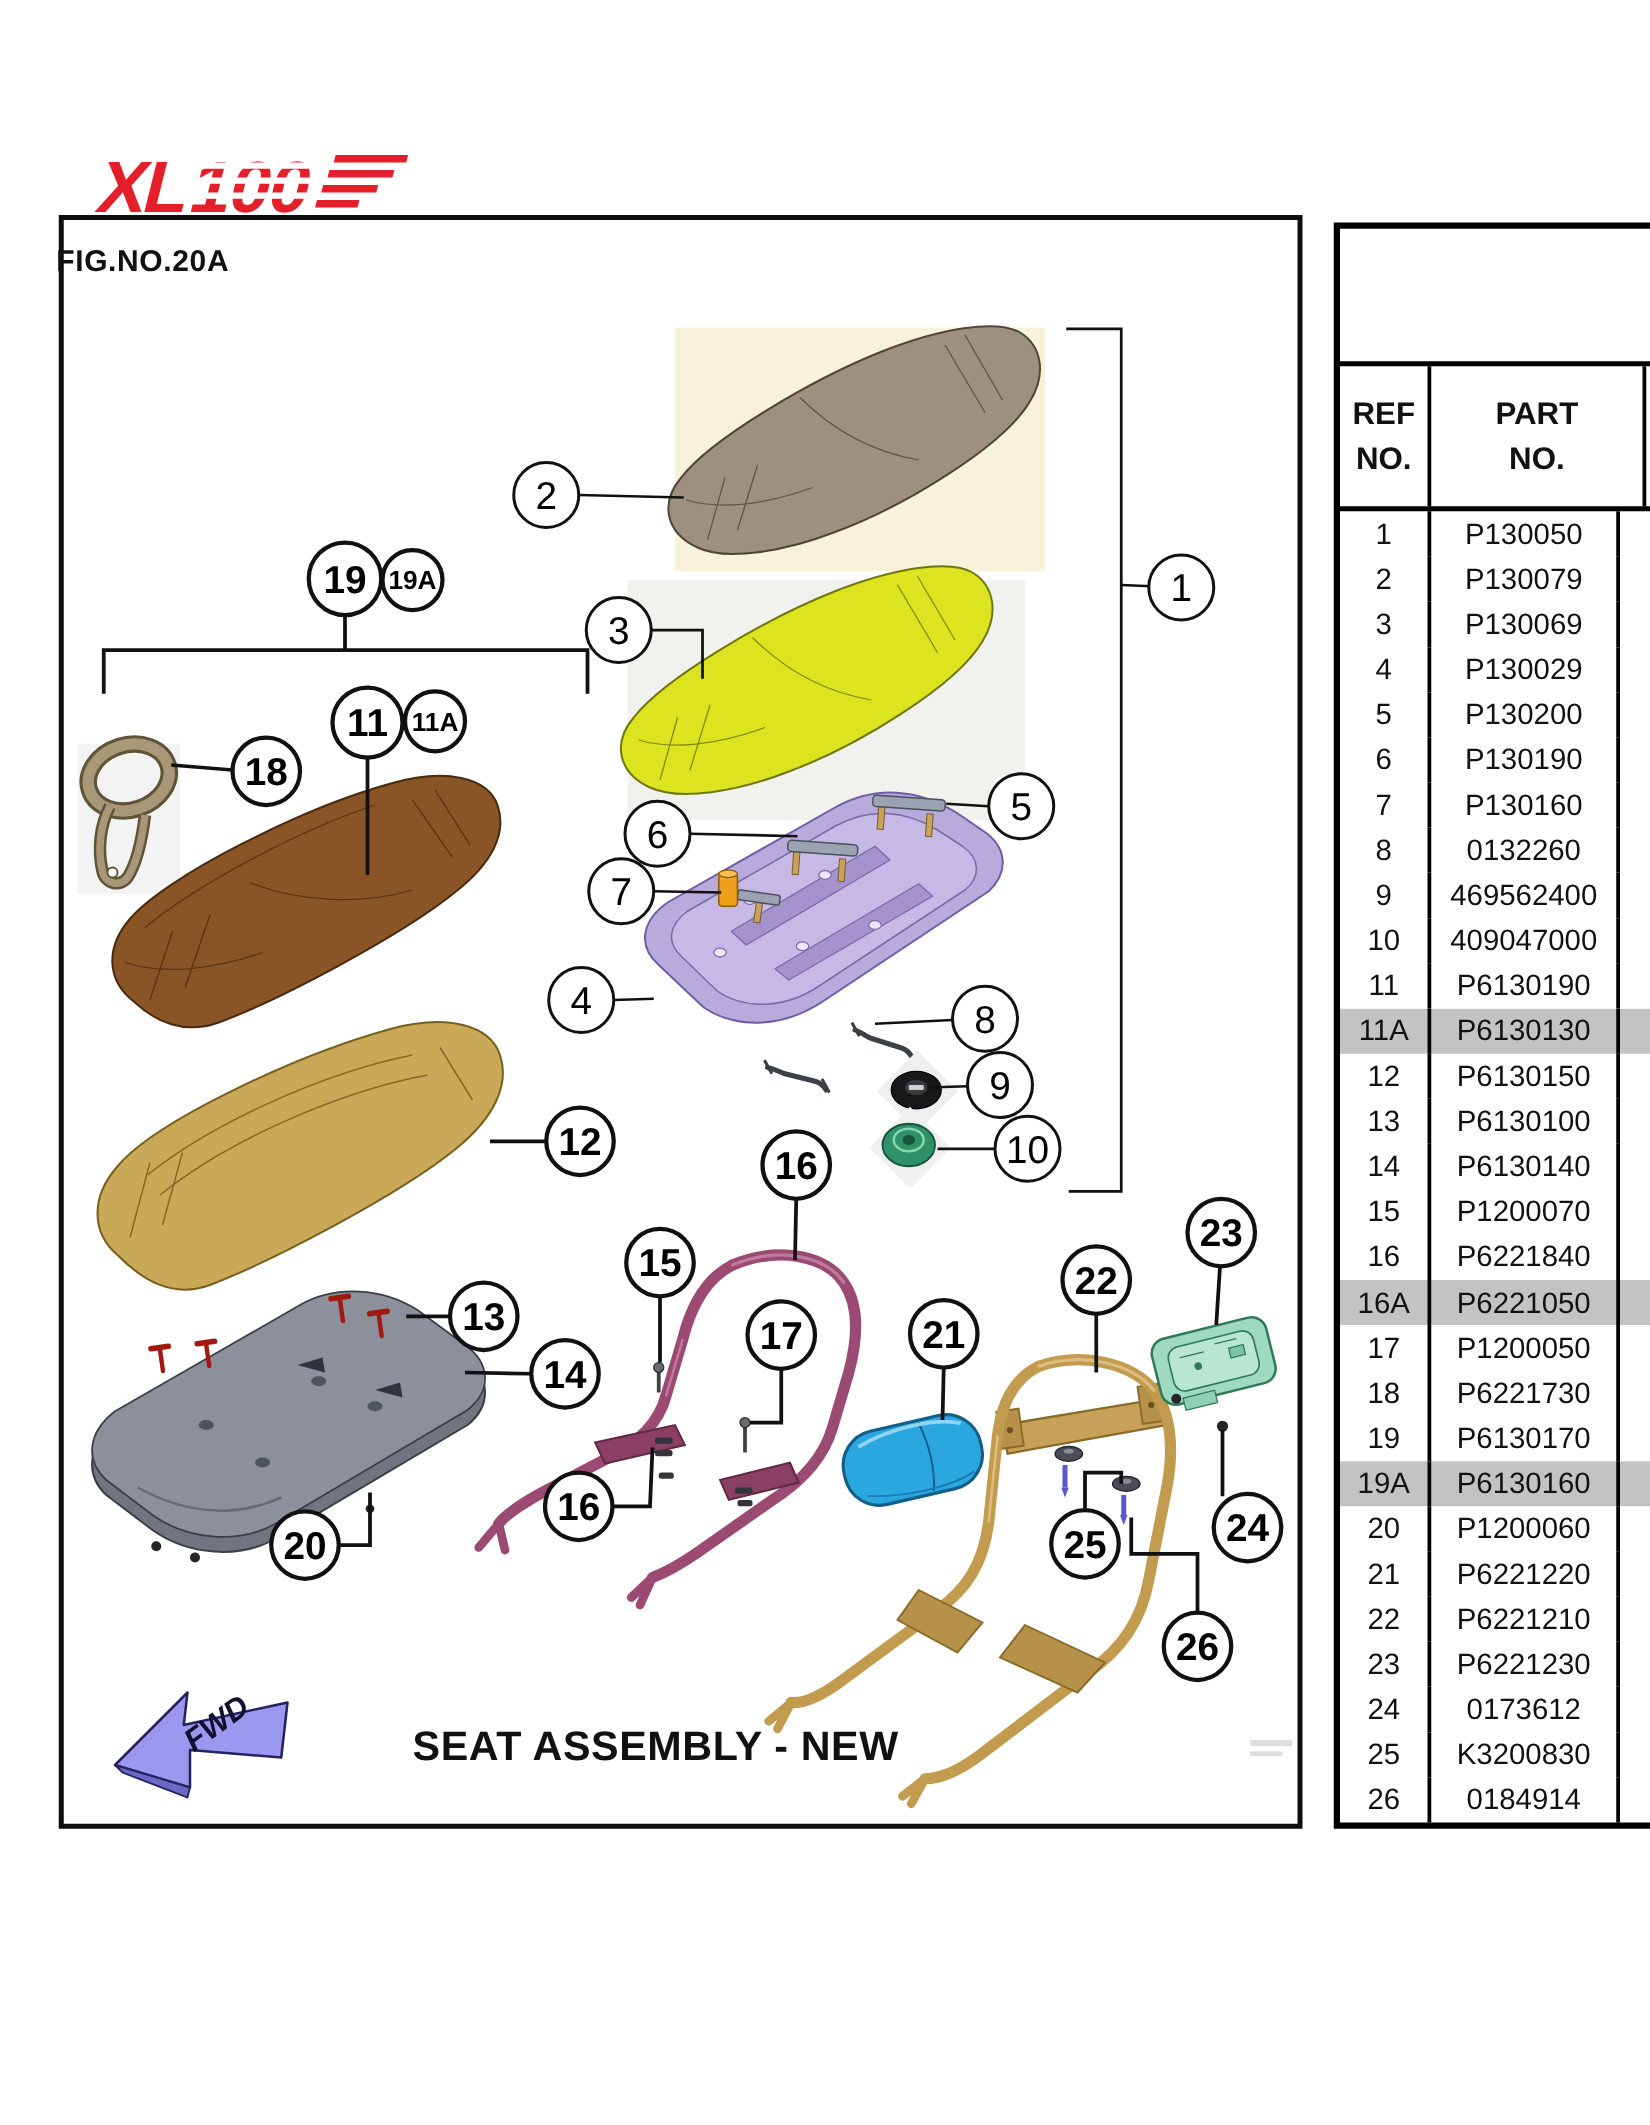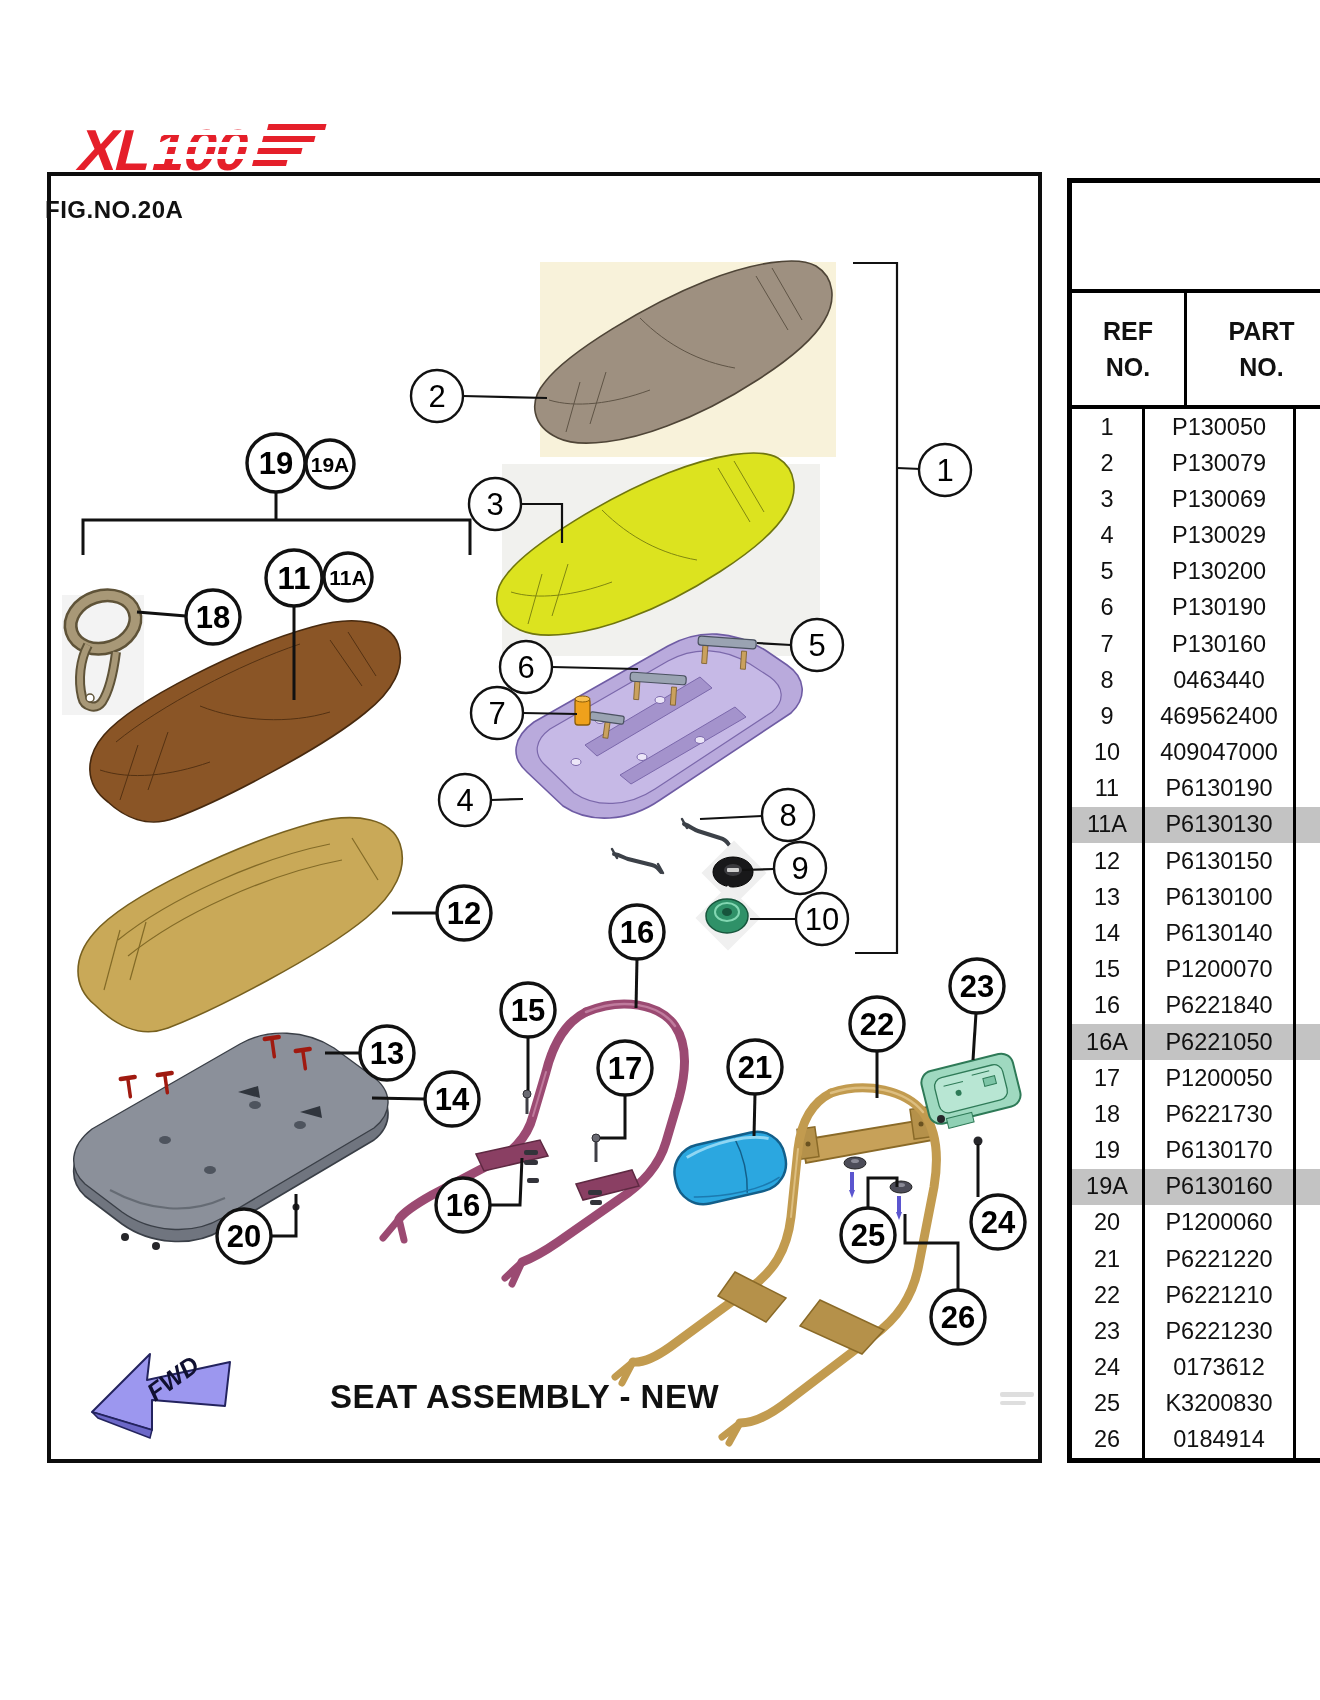--- a/index.html
+++ b/index.html
@@ -11,23 +11,23 @@
   .fig-label{position:absolute;left:45px;top:196px;font-size:24px;font-weight:bold;letter-spacing:.5px;}
   .diagram-title{position:absolute;left:330px;top:1378px;width:470px;text-align:left;
                  font-size:33px;font-weight:bold;letter-spacing:.5px;}
   svg.art{position:absolute;left:0;top:0;}
   
   .table-box{position:absolute;left:1067px;top:178px;width:262px;height:1285px;
              border:5px solid #000;box-sizing:border-box;display:flex;flex-direction:column;background:#fff;}
   .tbl-titleblock{height:106px;border-bottom:4px solid #000;flex:none;}
   .tbl-header{height:112px;border-bottom:4px solid #000;flex:none;display:flex;}
   .tbl-header .hc{display:flex;flex-direction:column;justify-content:center;align-items:center;
-                  font-weight:bold;font-size:25px;line-height:1.45;margin-left:21px;}
+                  font-weight:bold;font-size:25px;line-height:1.45;}
   .col-ref{width:70px;flex:none;}
-  .col-part{width:152px;flex:none;border-left:3px solid #000;box-sizing:border-box;}
+  .col-part{width:172px;flex:none;border-left:3px solid #000;box-sizing:border-box;}
   .col-sliver{flex:1;border-left:3px solid #000;box-sizing:border-box;}
   .tbl-rows{flex:1;display:flex;flex-direction:column;}
   .trow{flex:1;display:flex;align-items:center;font-size:23.5px;}
   .trow .c1{width:70px;flex:none;text-align:center;}
   .trow .c2{width:151px;flex:none;border-left:3px solid #000;box-sizing:border-box;
             text-align:center;align-self:stretch;display:flex;align-items:center;justify-content:center;}
   .trow .c3{flex:1;border-left:3px solid #000;box-sizing:border-box;align-self:stretch;}
   .watermark{position:absolute;left:1000px;top:1392px;}
   .watermark div{background:#dedede;border-radius:2px;}
 </style>
@@ -489,21 +489,21 @@
           <div class="c2">P130190</div>
           <div class="c3"></div>
         </div>
         <div class="trow">
           <div class="c1">7</div>
           <div class="c2">P130160</div>
           <div class="c3"></div>
         </div>
         <div class="trow">
           <div class="c1">8</div>
-          <div class="c2">0463440</div>
+          <div class="c2">0132260</div>
           <div class="c3"></div>
         </div>
         <div class="trow">
           <div class="c1">9</div>
           <div class="c2">469562400</div>
           <div class="c3"></div>
         </div>
         <div class="trow">
           <div class="c1">10</div>
           <div class="c2">409047000</div>

